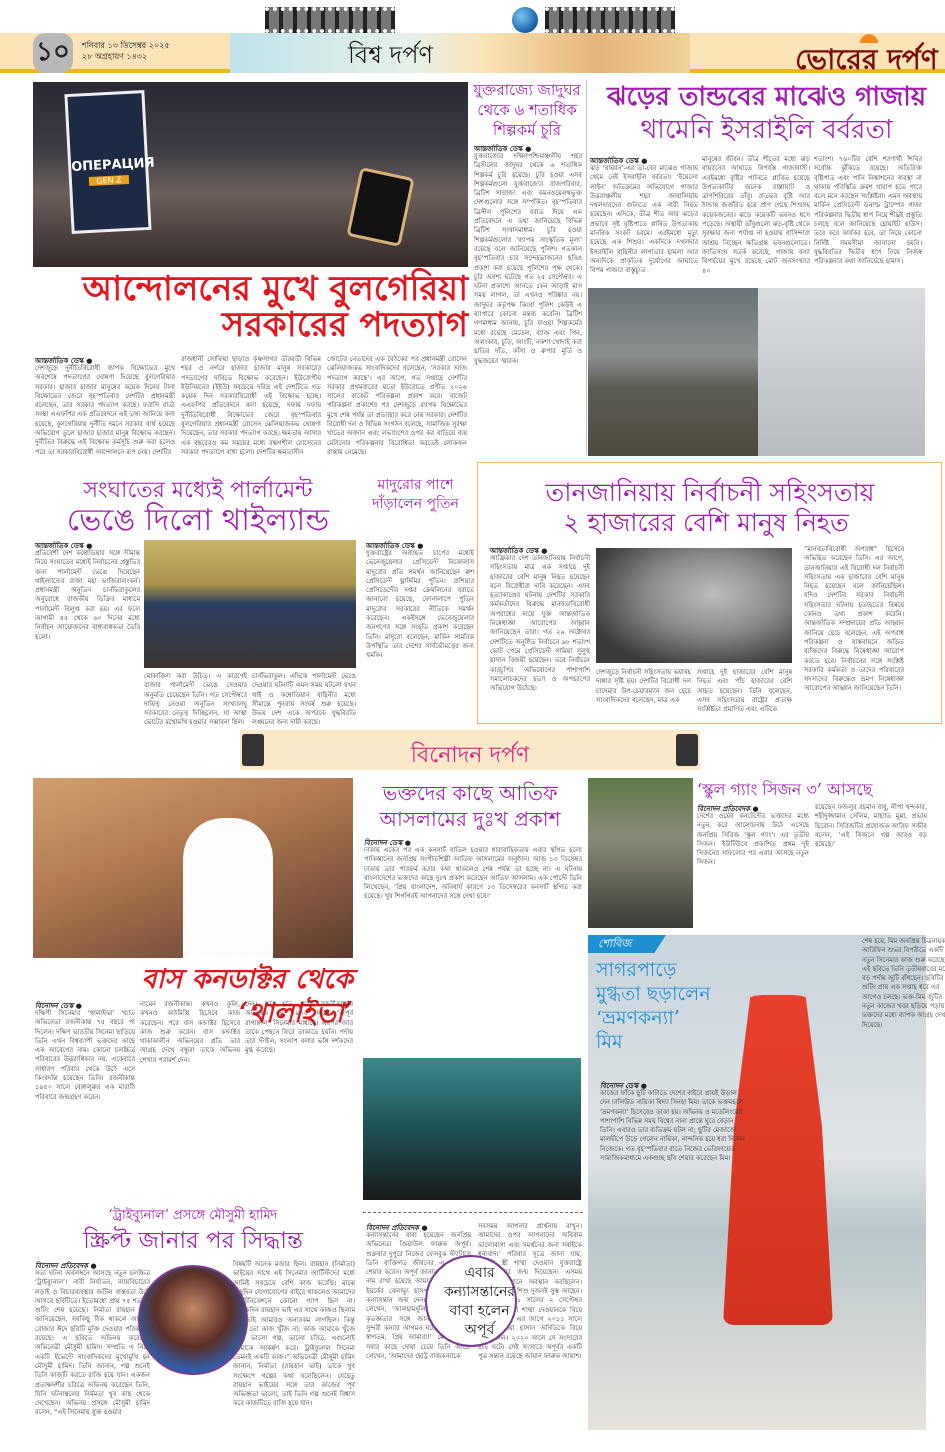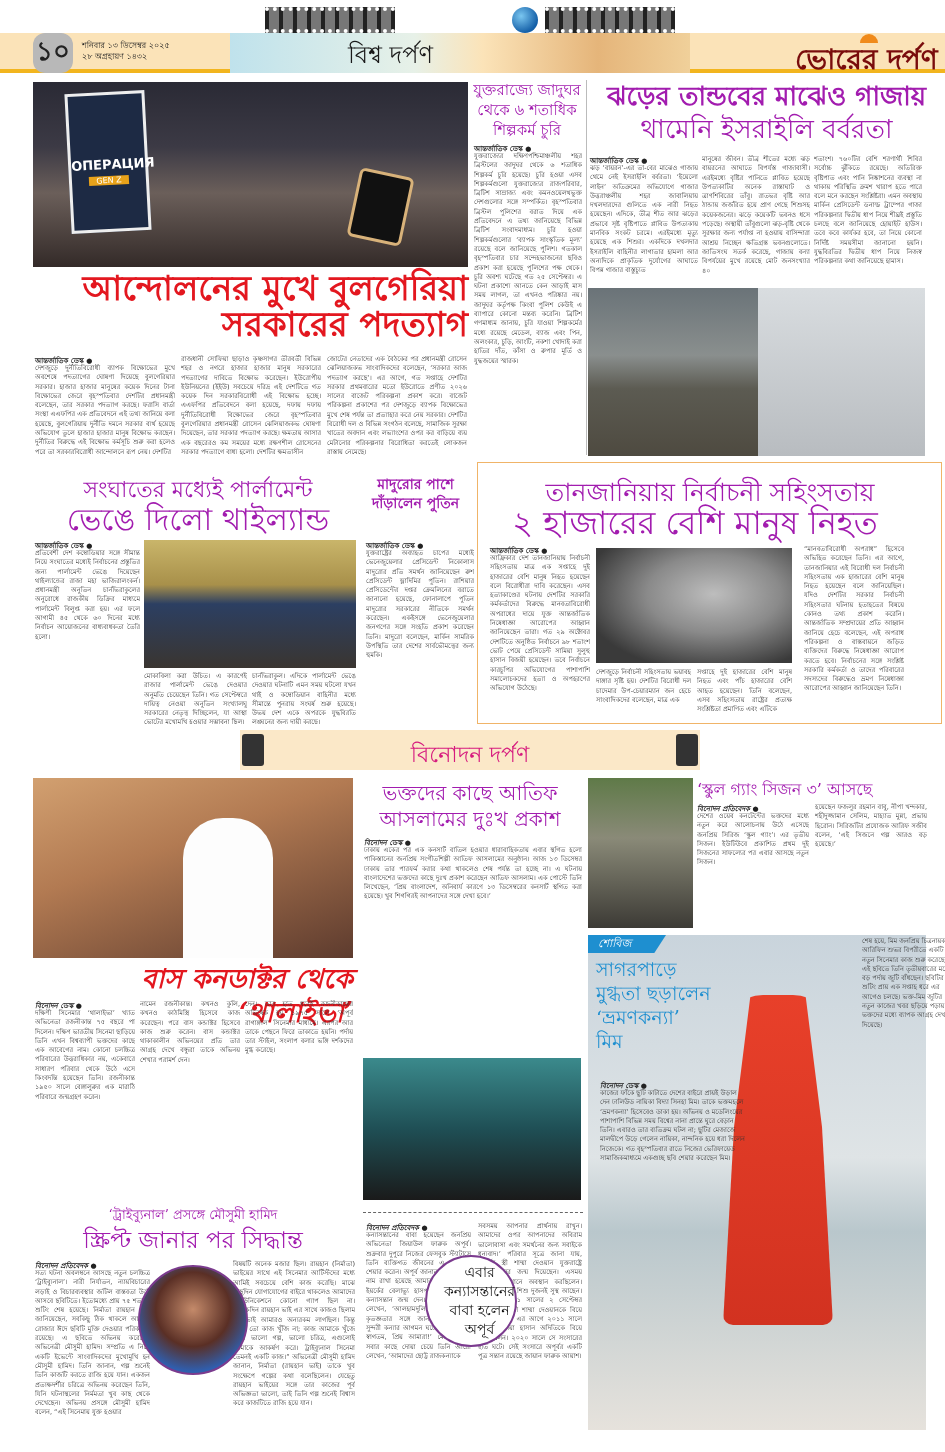--- a/index.html
+++ b/index.html
@@ -74,27 +74,27 @@
 </div>
 
 <div class="abs headline" style="left:33px; top:475px; width:330px; font-size:22px; line-height:30px;">সংঘাতের মধ্যেই পার্লামেন্ট</div>
 <div class="abs headline" style="left:33px; top:505px; width:330px; font-size:30px; line-height:30px;">ভেঙে দিলো থাইল্যান্ড</div>
 <div class="abs byline" style="left:35px; top:540px;">আন্তর্জাতিক ডেস্ক ●</div>
 <div class="abs body-text" style="left:35px; top:549px; width:105px; height:175px;">প্রতিবেশী দেশ কম্বোডিয়ার সঙ্গে সীমান্ত নিয়ে সংঘাতের মধ্যেই নির্বাচনের প্রস্তুতির জন্য পার্লামেন্ট ভেঙে দিয়েছেন থাইল্যান্ডের রাজা মহা ভাজিরালংকর্ন। প্রধানমন্ত্রী অনুতিন চার্নভিরাকুলের অনুরোধে রাজকীয় ডিক্রির মাধ্যমে পার্লামেন্ট বিলুপ্ত করা হয়। এর ফলে আগামী ৪৫ থেকে ৬০ দিনের মধ্যে নির্বাচন আয়োজনের বাধ্যবাধকতা তৈরি হলো।</div>
 <div class="abs photo" style="left:144px; top:540px; width:212px; height:128px; background:linear-gradient(180deg,#c9b56a 0%,#a8904a 35%,#2c3f62 50%,#3a3530 100%);"></div>
 <div class="abs body-text" style="left:144px; top:672px; width:103px; height:52px;">মোকাবিলা করা উচিত। এ কারণেই রাজার পার্লামেন্ট ভেঙে দেওয়ার অনুমতি চেয়েছেন তিনি। গত সেপ্টেম্বরে দায়িত্ব নেওয়া অনুতিন সংখ্যালঘু সরকারের নেতৃত্ব দিচ্ছিলেন, যা আস্থা ভোটের মুখোমুখি হওয়ার সম্ভাবনা ছিল।</div>
 <div class="abs body-text" style="left:252px; top:672px; width:104px; height:52px;">চার্নভিরাকুল। এদিকে পার্লামেন্ট ভেঙে দেওয়ার ঘটনাটি এমন সময় ঘটলো যখন থাই ও কম্বোডিয়ান বাহিনীর মধ্যে সীমান্তে পুনরায় সংঘর্ষ শুরু হয়েছে। উভয় দেশ একে অপরকে যুদ্ধবিরতি লঙ্ঘনের জন্য দায়ী করছে।</div>
 
-<div class="abs headline" style="left:363px; top:475px; width:105px; font-size:14px; line-height:19px;font-weight:bold;">মাদুরোর পাশে দাঁড়ালেন পুতিন</div>
+<div class="abs headline" style="left:363px; top:475px; width:105px; font-size:14px; line-height:19px;">মাদুরোর পাশে দাঁড়ালেন পুতিন</div>
 <div class="abs byline" style="left:366px; top:540px;">আন্তর্জাতিক ডেস্ক ●</div>
 <div class="abs body-text" style="left:366px; top:549px; width:108px; height:175px;">যুক্তরাষ্ট্রের অব্যাহত চাপের মধ্যেই ভেনেজুয়েলার প্রেসিডেন্ট নিকোলাস মাদুরোর প্রতি সমর্থন জানিয়েছেন রুশ প্রেসিডেন্ট ভ্লাদিমির পুতিন। রাশিয়ার প্রেসিডেন্টের দপ্তর ক্রেমলিনের বরাতে জানানো হয়েছে, ফোনালাপে পুতিন মাদুরোর সরকারের নীতিকে সমর্থন করেছেন। একইসঙ্গে ভেনেজুয়েলার জনগণের সঙ্গে সংহতি প্রকাশ করেছেন তিনি। মাদুরো বলেছেন, মার্কিন সামরিক উপস্থিতি তার দেশের সার্বভৌমত্বের জন্য হুমকি।</div>
 
 <div class="abs box-orange" style="left:477px; top:462px; width:465px; height:262px;"></div>
 <div class="abs headline" style="left:480px; top:478px; width:460px; font-size:25px; line-height:30px;">তানজানিয়ায় নির্বাচনী সহিংসতায়</div>
-<div class="abs headline" style="left:465px; top:508px; width:460px; font-size:32px; line-height:30px;">২ হাজারের বেশি মানুষ নিহত</div>
+<div class="abs headline" style="left:476px; top:508px; width:460px; font-size:25px; line-height:30px;">২ হাজারের বেশি মানুষ নিহত</div>
 <div class="abs byline" style="left:490px; top:545px;">আন্তর্জাতিক ডেস্ক ●</div>
 <div class="abs body-text" style="left:490px; top:554px; width:100px; height:165px;">আফ্রিকার দেশ তানজানিয়ায় নির্বাচনী সহিংসতায় মাত্র এক সপ্তাহে দুই হাজারের বেশি মানুষ নিহত হয়েছেন বলে বিরোধীরা দাবি করেছেন। এসব হত্যাকাণ্ডের ঘটনায় দেশটির সরকারি কর্মকর্তাদের বিরুদ্ধে মানবতাবিরোধী অপরাধের দায়ে যুক্ত আন্তর্জাতিক নিষেধাজ্ঞা আরোপের আহ্বান জানিয়েছেন তারা। গত ২৯ অক্টোবর দেশটিতে অনুষ্ঠিত নির্বাচনে ৯৮ শতাংশ ভোট পেয়ে প্রেসিডেন্ট সামিয়া সুলুহু হাসান বিজয়ী হয়েছেন। তবে নির্বাচনে কারচুপির অভিযোগের পাশাপাশি সমালোচকদের হত্যা ও অপহরণের অভিযোগ উঠেছে।</div>
 <div class="abs photo" style="left:596px; top:548px; width:196px; height:115px; background:radial-gradient(ellipse at 60% 40%,#bdbdbd 0%,#8a8a8a 40%,#3a3a3a 80%);"></div>
 <div class="abs body-text" style="left:596px; top:668px; width:95px; height:52px;">দেশজুড়ে নির্বাচনী সহিংসতায় ভয়াবহ দাঙ্গার সৃষ্টি হয়। দেশটির বিরোধী দল চাদেমার উপ-চেয়ারম্যান জন হেচে সাংবাদিকদের বলেছেন, মাত্র এক</div>
 <div class="abs body-text" style="left:697px; top:668px; width:95px; height:52px;">সপ্তাহে দুই হাজারের বেশি মানুষ নিহত এবং পাঁচ হাজারের বেশি আহত হয়েছেন। তিনি বলেছেন, এসব সহিংসতায় রাষ্ট্রের প্রত্যক্ষ সংশ্লিষ্টতা প্রমাণিত এবং এটিকে</div>
 <div class="abs body-text" style="left:804px; top:545px; width:100px; height:175px;">“মানবতাবিরোধী অপরাধ” হিসেবে অভিহিত করেছেন তিনি। এর আগে, তানজানিয়ার এই বিরোধী দল নির্বাচনী সহিংসতায় এক হাজারের বেশি মানুষ নিহত হয়েছেন বলে জানিয়েছিল। যদিও দেশটির সরকার নির্বাচনী সহিংসতার ঘটনায় হতাহতের বিষয়ে কোনও তথ্য প্রকাশ করেনি। আন্তর্জাতিক সম্প্রদায়ের প্রতি আহ্বান জানিয়ে হেচে বলেছেন, এই অপরাধ পরিকল্পনা ও বাস্তবায়নে জড়িত ব্যক্তিদের বিরুদ্ধে নিষেধাজ্ঞা আরোপ করতে হবে। নির্বাচনের সঙ্গে সংশ্লিষ্ট সরকারি কর্মকর্তা ও তাদের পরিবারের সদস্যদের বিরুদ্ধেও ভ্রমণ নিষেধাজ্ঞা আরোপের আহ্বান জানিয়েছেন তিনি।</div>
 
 <div class="abs ent-banner"></div>
 <div class="abs film" style="left:265px; width:130px;"></div>
 <div class="abs film" style="left:545px; width:130px;"></div>

